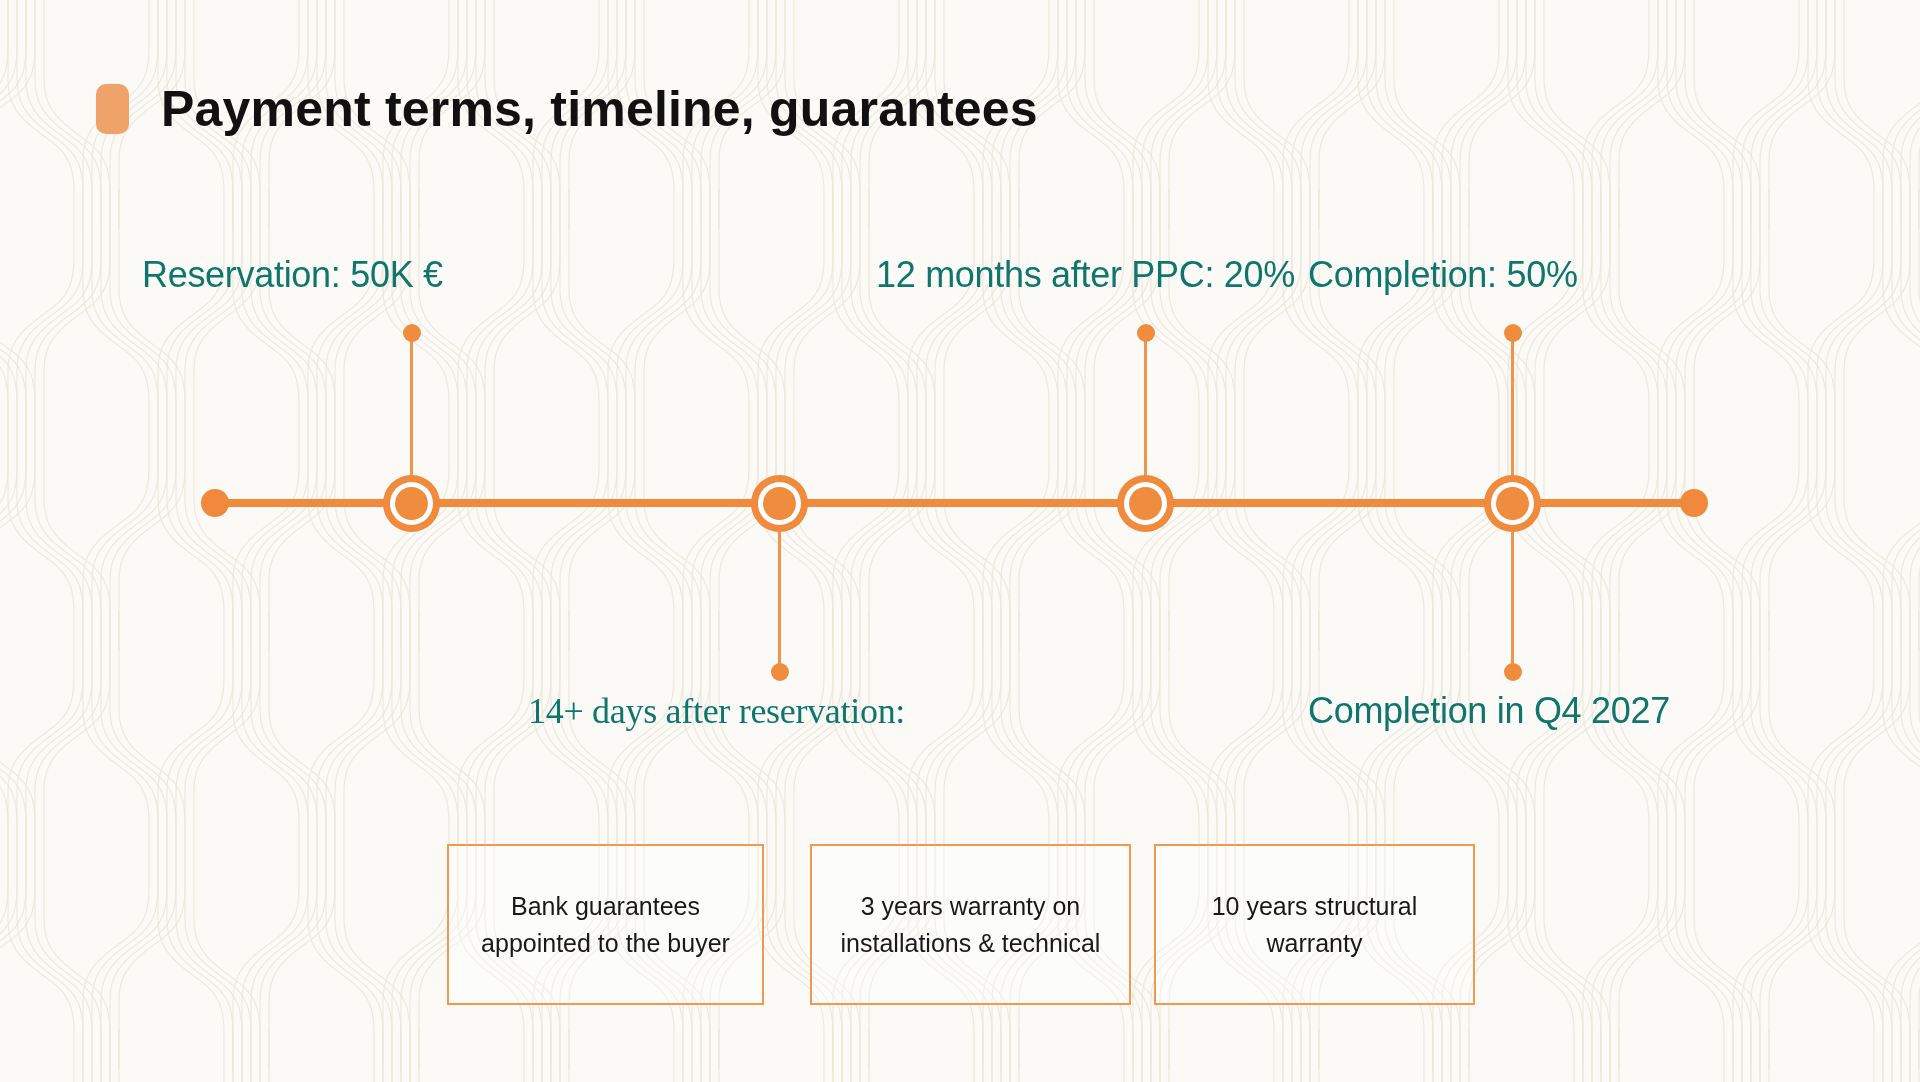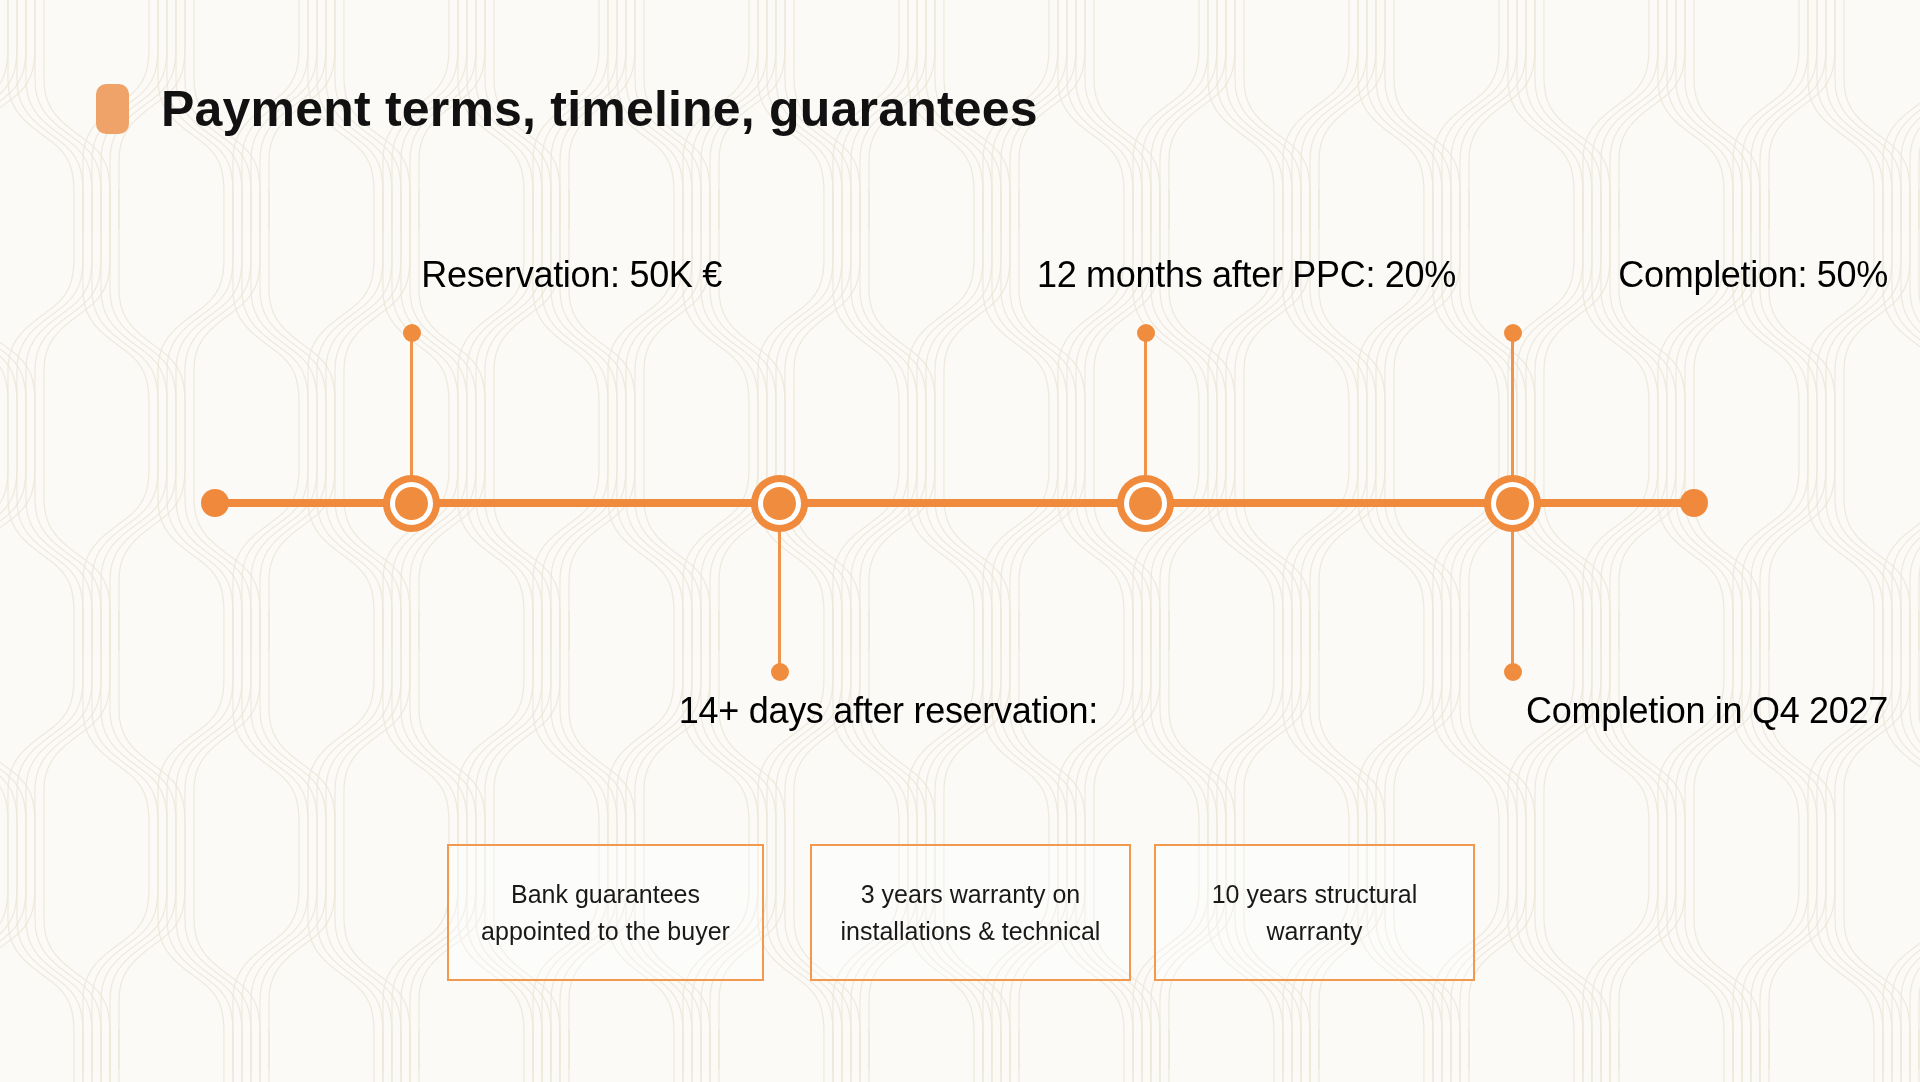--- a/index.html
+++ b/index.html
@@ -27,28 +27,28 @@
   .vline.x1 { left:410px; } .vline.x2 { left:778px; } .vline.x3 { left:1144px; } .vline.x4 { left:1511px; }
 
   .mdot { position:absolute; width:18px; height:18px; border-radius:50%; background:#F08C3E; }
   .mdot.up   { top:324px; } .mdot.down { top:663px; }
   .mdot.x1 { left:403px; } .mdot.x2 { left:771px; } .mdot.x3 { left:1137px; } .mdot.x4 { left:1504px; }
 
   .node { position:absolute; top:487px; width:33px; height:33px; border-radius:50%;
           background:#F08C3E; box-shadow:0 0 0 5px #FFFFFF, 0 0 0 12px #F08A3C; }
   .node.x1 { left:395px; } .node.x2 { left:763px; } .node.x3 { left:1129px; } .node.x4 { left:1496px; }
 
-  .mlabel { position:absolute; width:620px; text-align:right; font-size:36px; font-weight:500;
-            color:#000000; letter-spacing:-0.3px; line-height:46px; }
+  .mlabel { position:absolute; width:620px; text-align:left; font-size:36px; font-weight:500;
+            color:#0f766e; letter-spacing:-0.3px; line-height:46px;padding-left:40px; }
   .mlabel.above { top:252px; }
   .mlabel.below { top:688px; }
-  .mlabel.cx1 { left:102px; } .mlabel.cx2 { left:478px; } .mlabel.cx3 { left:836px; } .mlabel.cx4 { left:1268px; }
+  .mlabel.cx1 { left:102px; } .mlabel.cx2 { left:488px;font-family:Liberation Serif, serif; } .mlabel.cx3 { left:836px; } .mlabel.cx4 { left:1268px; }
 
   
-  .gbox { position:absolute; top:844px; height:137px; box-sizing:border-box;
+  .gbox { position:absolute; top:844px; height:161px; box-sizing:border-box;
           border:2px solid #F0994F; background:rgba(255,255,255,0.35);
           display:flex; align-items:center; justify-content:center;
           text-align:center; padding:0 22px; font-size:25px; font-weight:500;
           line-height:37px; color:#191919; }
   .gbox.b1 { left:447px; width:317px; }
   .gbox.b2 { left:798px; width:321px;margin-left:12px; }
   .gbox.b3 { left:1154px; width:321px; }
 </style>
 </head>
 <body>

